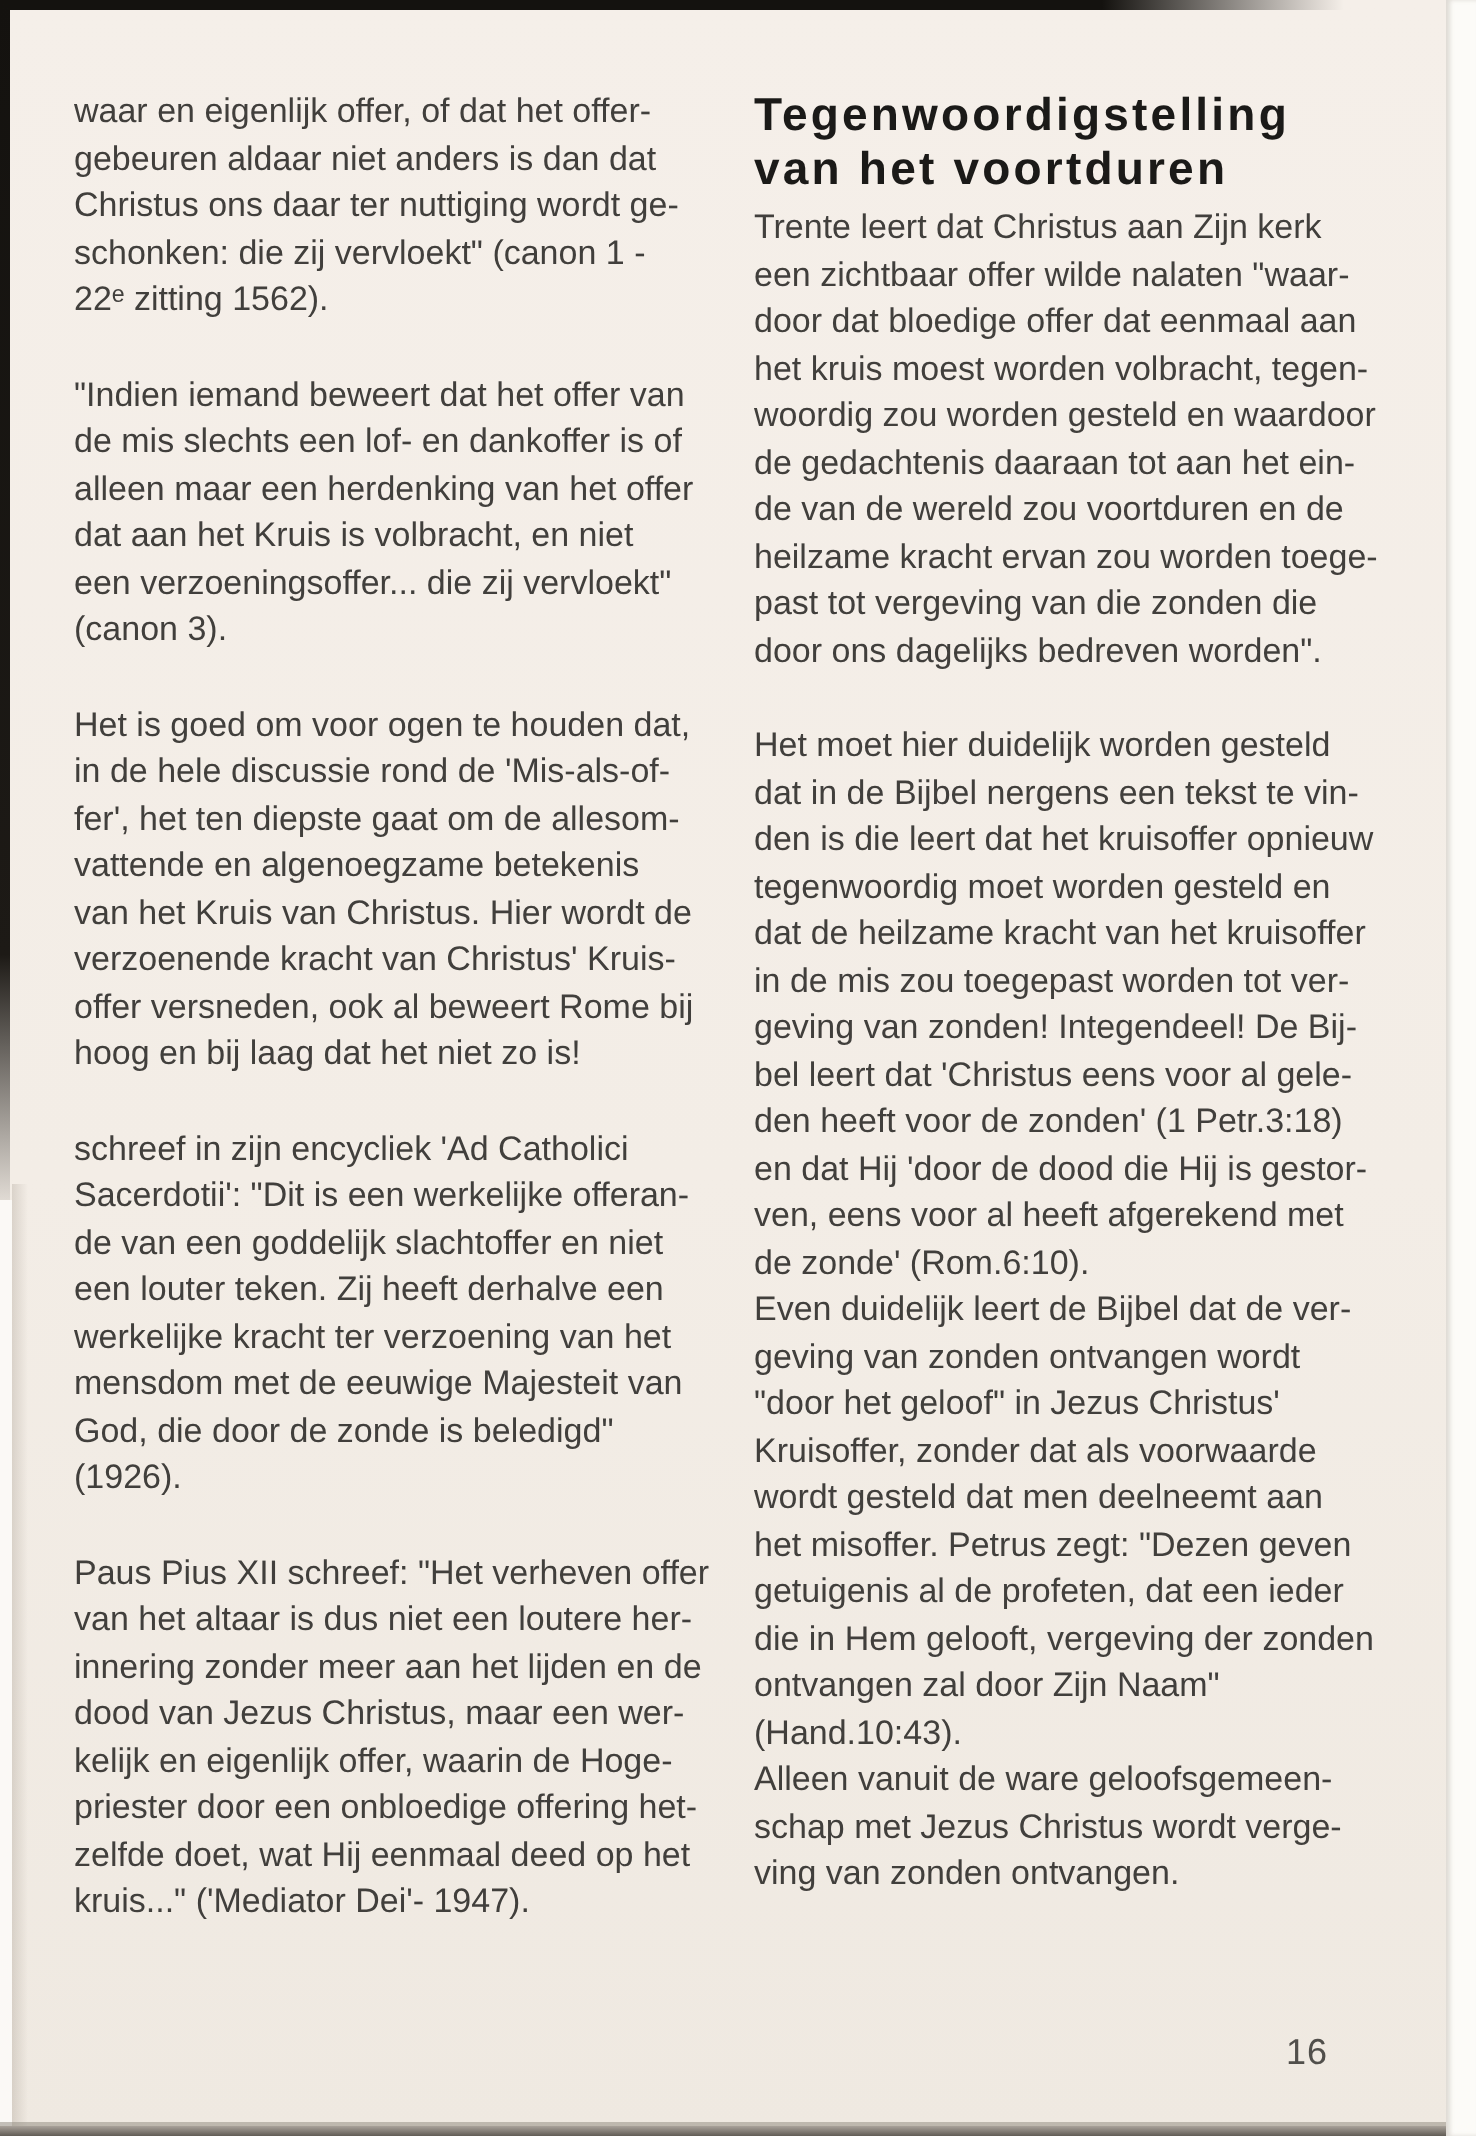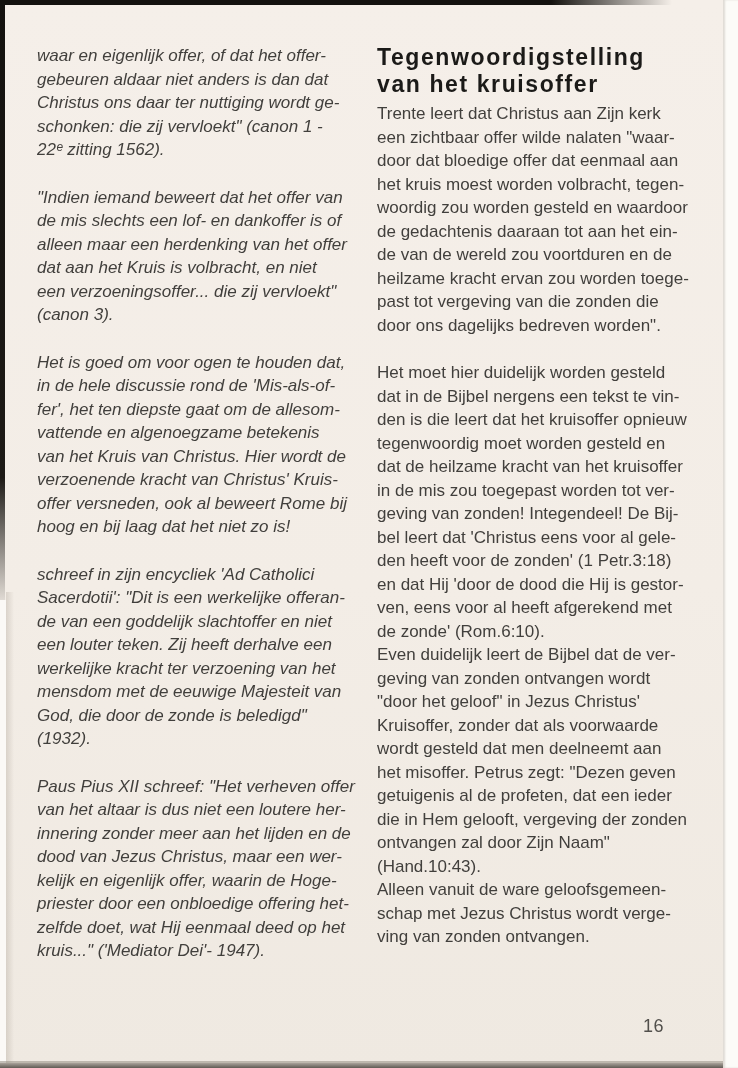--- a/index.html
+++ b/index.html
@@ -20,21 +20,21 @@
   .edge-left-shadow{left:6px;top:592px;width:8px;height:476px;
     background:linear-gradient(90deg,rgba(160,150,138,0.30),rgba(160,150,138,0));}
   .edge-right-light{right:0;top:0;width:15px;height:1068px;background:#fcfbf8;
     box-shadow:inset 2px 0 2px rgba(170,160,148,0.35);}
   .edge-bottom-line{left:0;bottom:5px;width:723px;height:2px;background:rgba(150,143,133,0.55);}
   .edge-bottom{left:0;bottom:0;width:723px;height:5px;
     background:linear-gradient(180deg,#a9a29a,#615c55);}
   
   .col{position:absolute;top:44px;
     font-size:17px;line-height:23.5px;color:#413f3c;}
-  .col-left{left:37px;width:320px;font-style:italic;}
+  .col-left{left:37px;width:320px;}
   .col-right{left:377px;width:334px;}
   .para{margin:0 0 24px 0;white-space:pre-line;}
   .para:last-child{margin-bottom:0;}
   .section-heading{
     margin:8px 0 3px 0;
     font-size:23px;line-height:27px;font-weight:700;
     letter-spacing:1.6px;color:#1b1a18;white-space:pre-line;}
   .col-right .section-heading{margin-top:0;margin-bottom:4px;}
   .page-number{
     position:absolute;left:643px;top:1016px;
@@ -73,34 +73,34 @@
 verzoenende kracht van Christus' Kruis-
 offer versneden, ook al beweert Rome bij
 hoog en bij laag dat het niet zo is!</p>
     <p class="para">schreef in zijn encycliek 'Ad Catholici
 Sacerdotii': "Dit is een werkelijke offeran-
 de van een goddelijk slachtoffer en niet
 een louter teken. Zij heeft derhalve een
 werkelijke kracht ter verzoening van het
 mensdom met de eeuwige Majesteit van
 God, die door de zonde is beledigd"
-(1932).</p>
+(1926).</p>
     <p class="para">Paus Pius XII schreef: "Het verheven offer
 van het altaar is dus niet een loutere her-
 innering zonder meer aan het lijden en de
 dood van Jezus Christus, maar een wer-
 kelijk en eigenlijk offer, waarin de Hoge-
 priester door een onbloedige offering het-
 zelfde doet, wat Hij eenmaal deed op het
 kruis..." ('Mediator Dei'- 1947).</p>
   </div>
 
   <div class="col col-right">
     <h2 class="section-heading">Tegenwoordigstelling
-van het kruisoffer</h2>
+van het voortduren</h2>
     <p class="para">Trente leert dat Christus aan Zijn kerk
 een zichtbaar offer wilde nalaten "waar-
 door dat bloedige offer dat eenmaal aan
 het kruis moest worden volbracht, tegen-
 woordig zou worden gesteld en waardoor
 de gedachtenis daaraan tot aan het ein-
 de van de wereld zou voortduren en de
 heilzame kracht ervan zou worden toege-
 past tot vergeving van die zonden die
 door ons dagelijks bedreven worden".</p>

